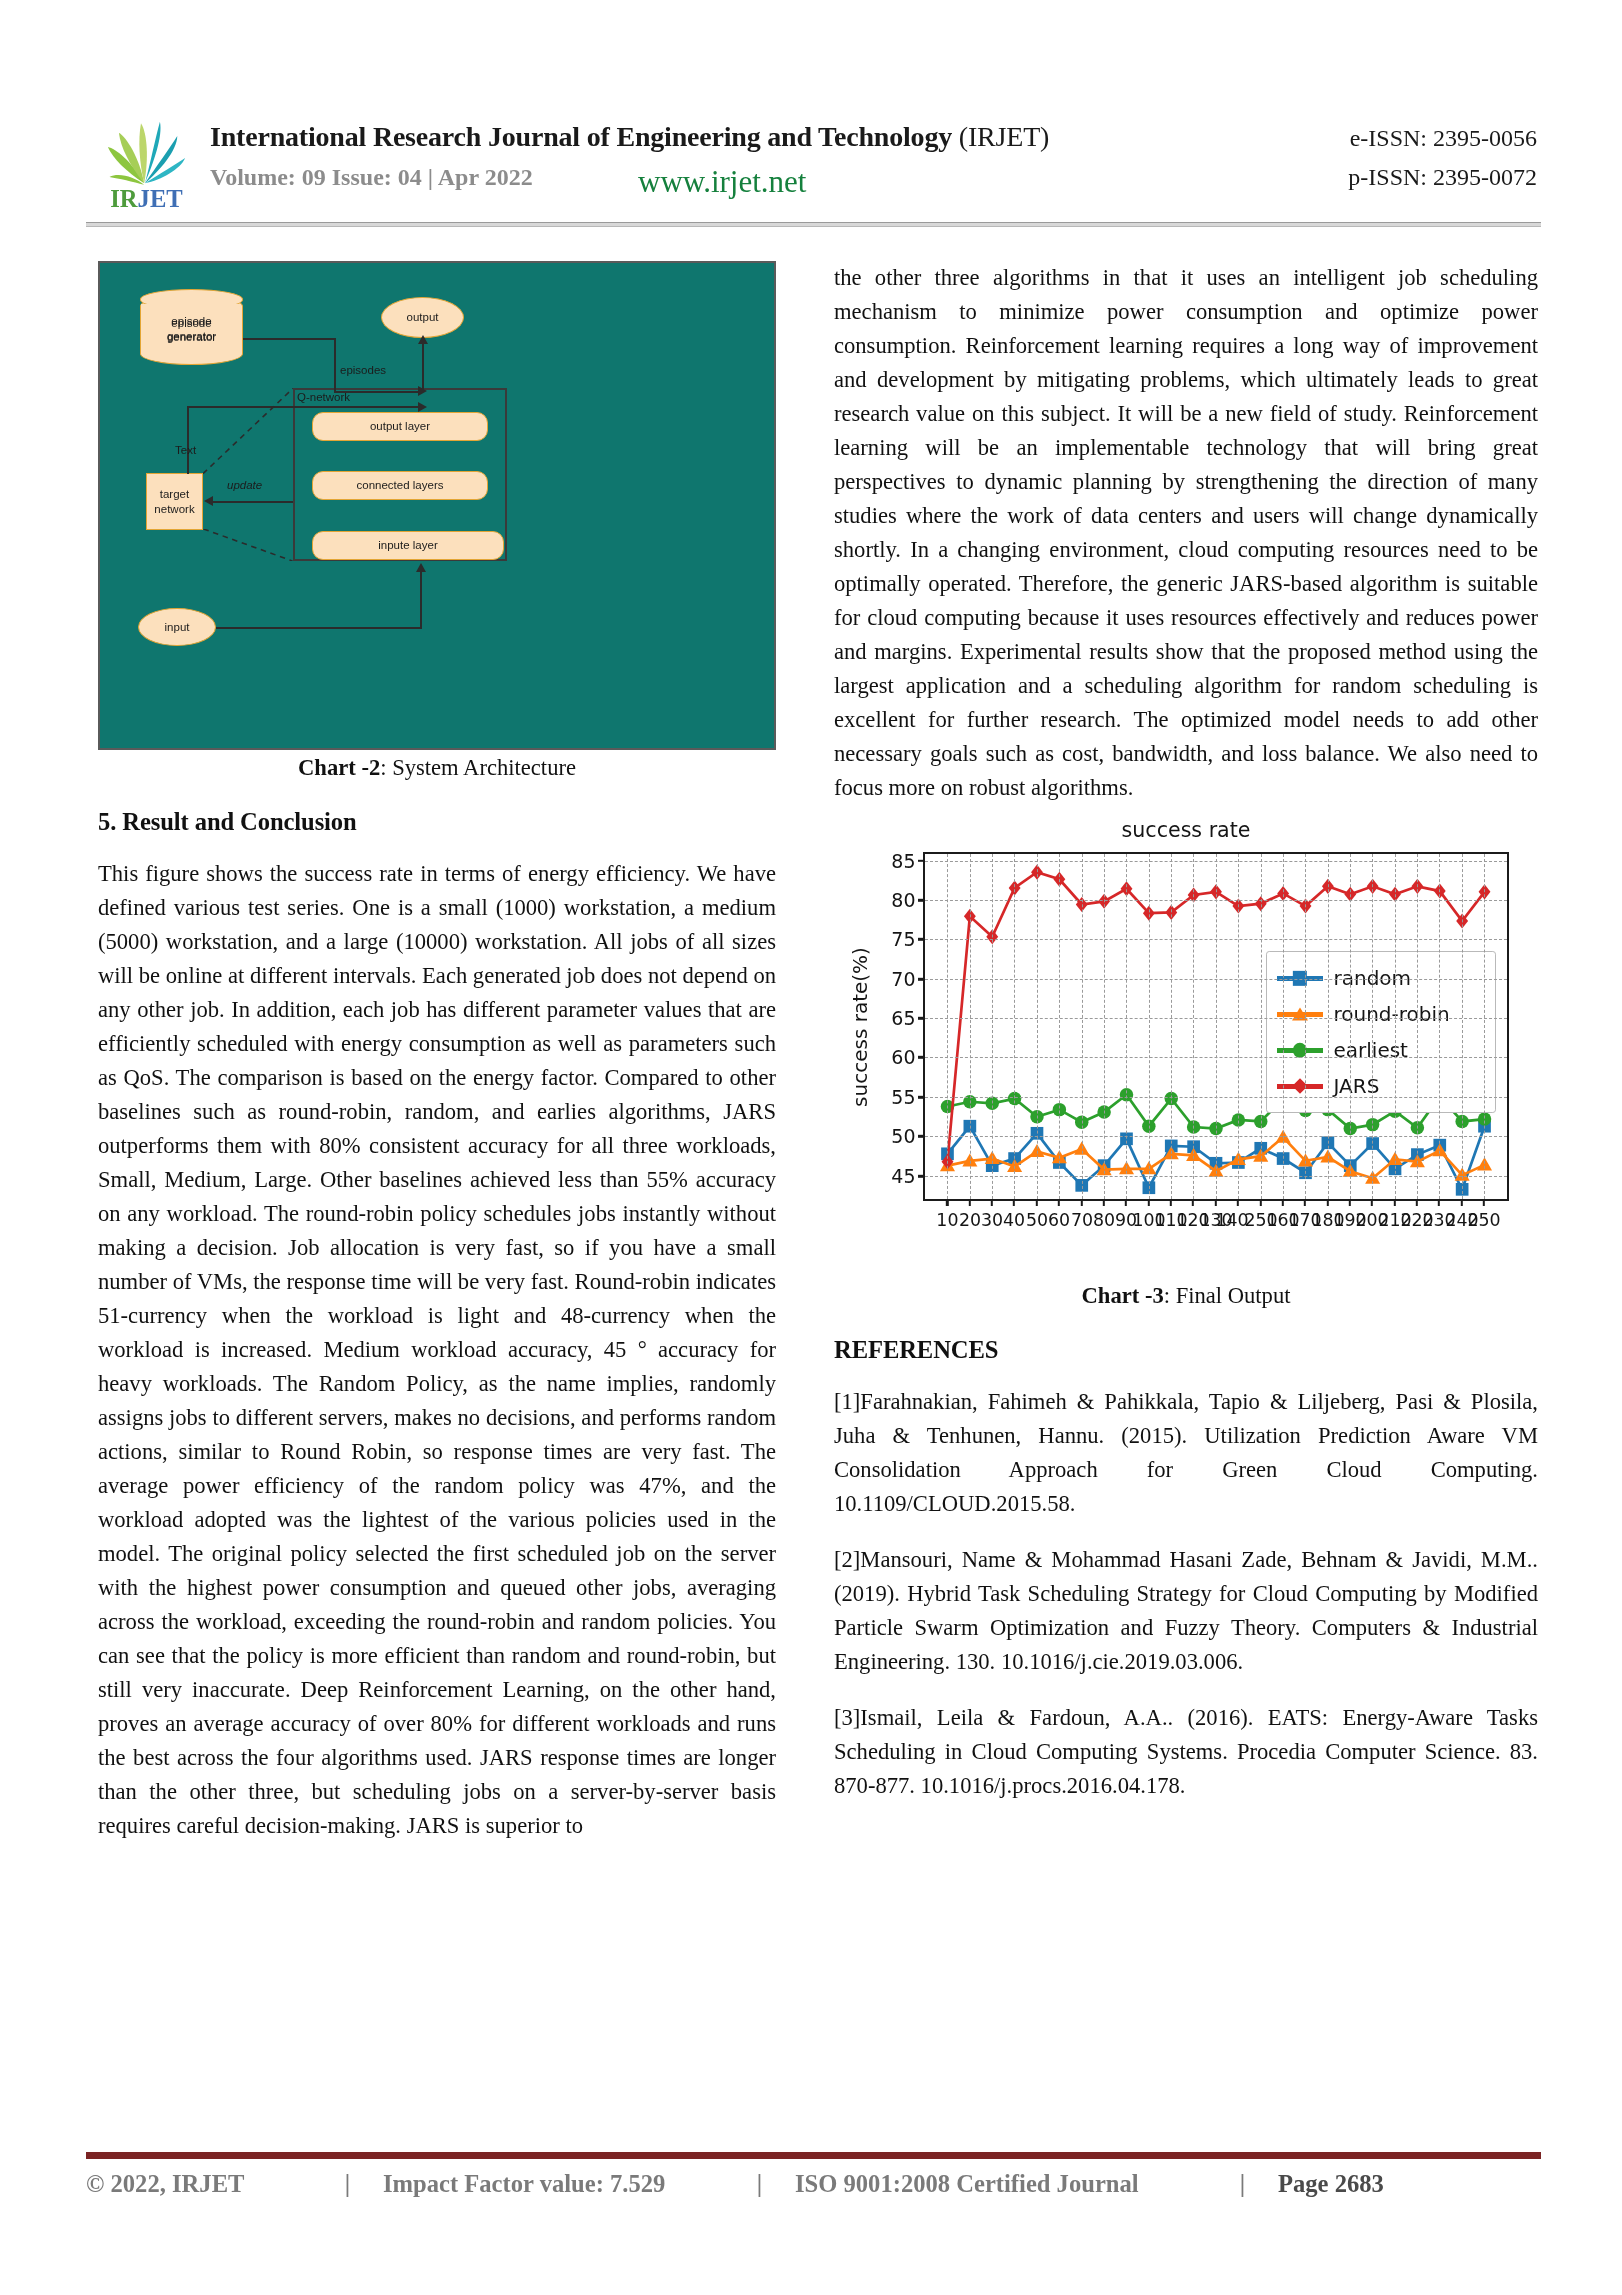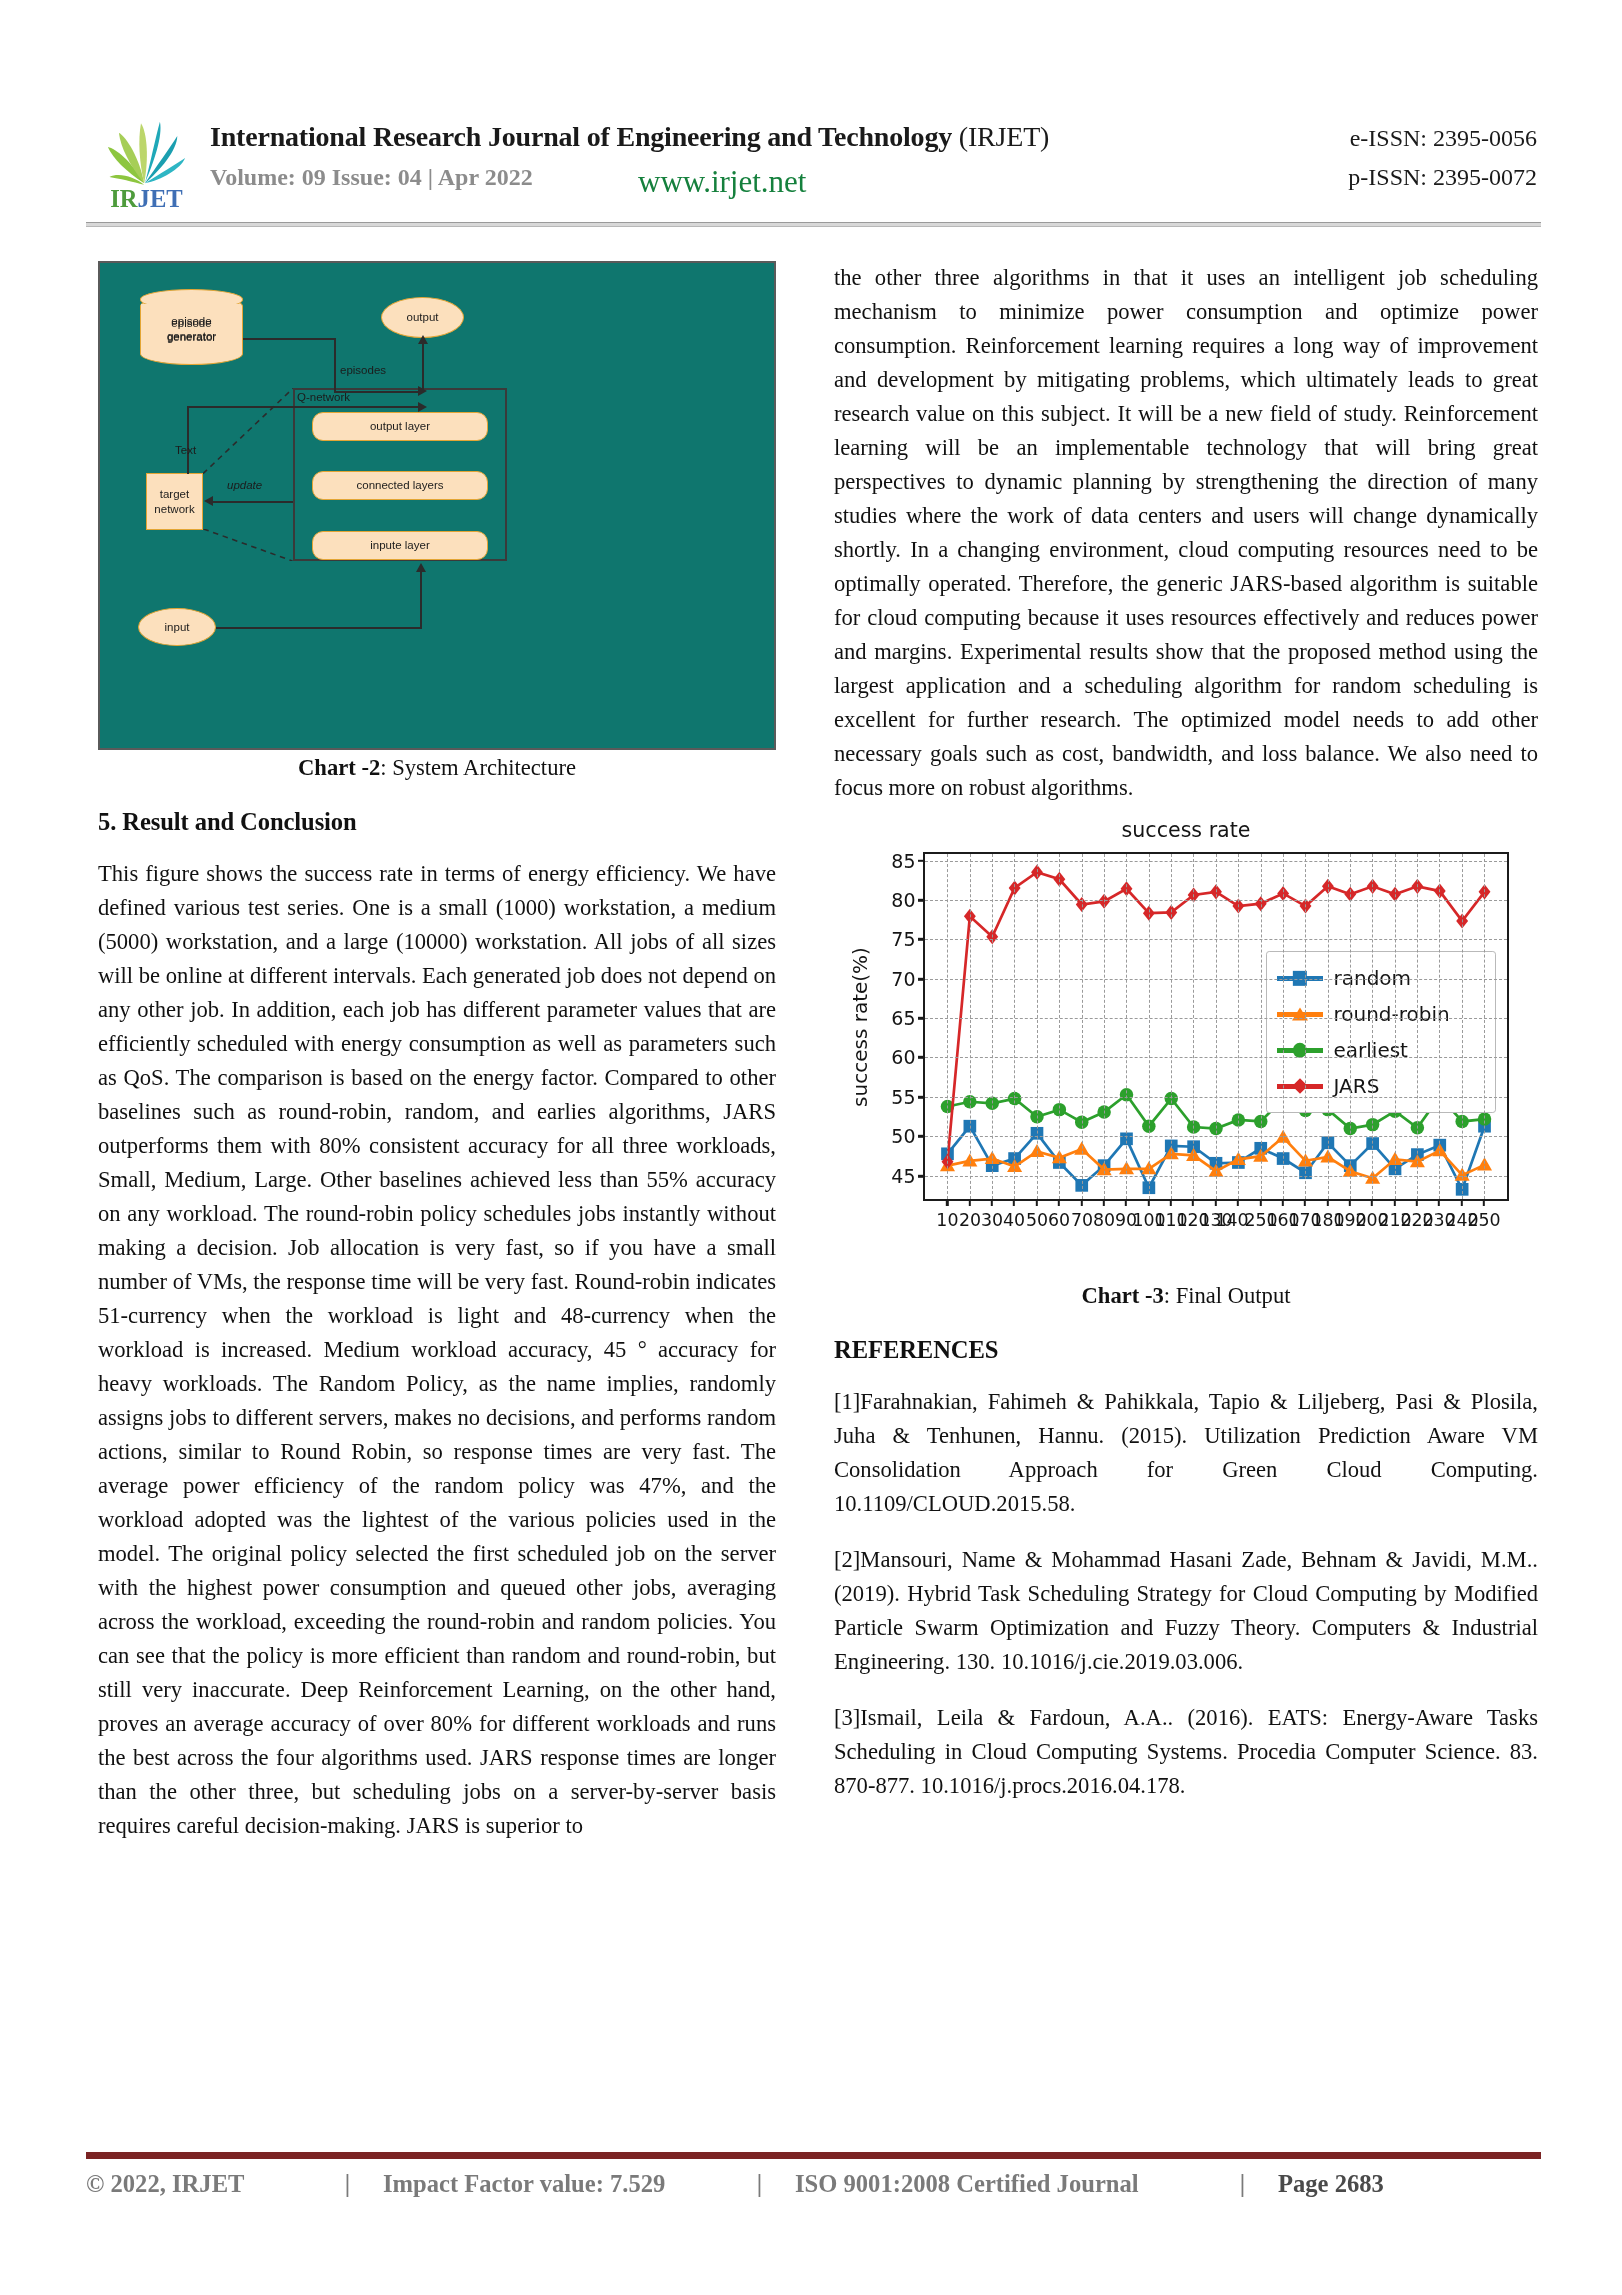--- a/index.html
+++ b/index.html
@@ -202,21 +202,21 @@
 
       <div class="dg dg-qnet" style="left:193px; top:125px; width:214px; height:173px;"></div>
       <div class="dg-label" style="left:197px; top:128px; font-size:11.5px;">Q-network</div>
 
       <div class="dg dg-shape dg-round" style="left:212px; top:149px; width:176px; height:28.5px; font-size:11.5px;">
         <span>output layer</span>
       </div>
       <div class="dg dg-shape dg-round" style="left:212px; top:208px; width:176px; height:28.5px; font-size:11.5px;">
         <span>connected layers</span>
       </div>
-      <div class="dg dg-shape dg-round" style="left:212px; top:268px; width:176px; height:28.5px; font-size:11.5px;">
+      <div class="dg dg-shape dg-round" style="left:212px; top:268px; width:192px; height:28.5px; font-size:11.5px;">
         <span>inpute layer</span>
       </div>
 
       <div class="dg dg-shape dg-rect" style="left:46px; top:210px; width:57px; height:57px; font-size:11.5px; flex-direction:column;">
         <span>target</span>
         <span>network</span>
       </div>
 
       <div class="dg dg-shape dg-ellipse" style="left:38px; top:345px; width:78px; height:38px; font-size:11.5px;">
         <span>input</span>

